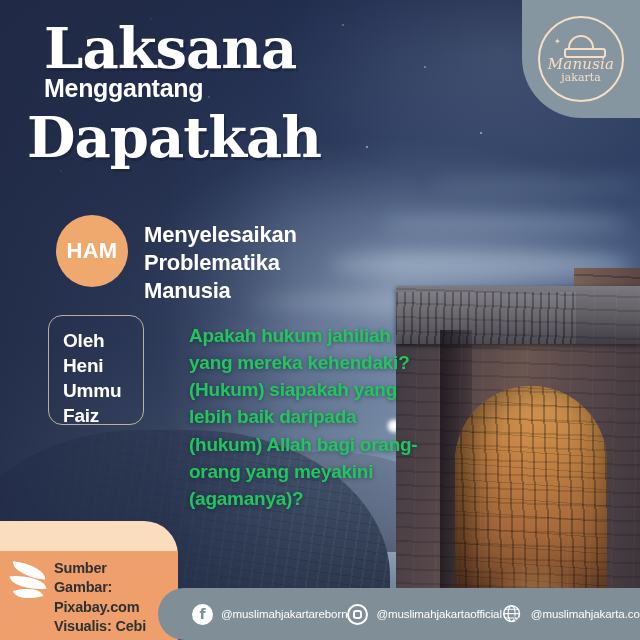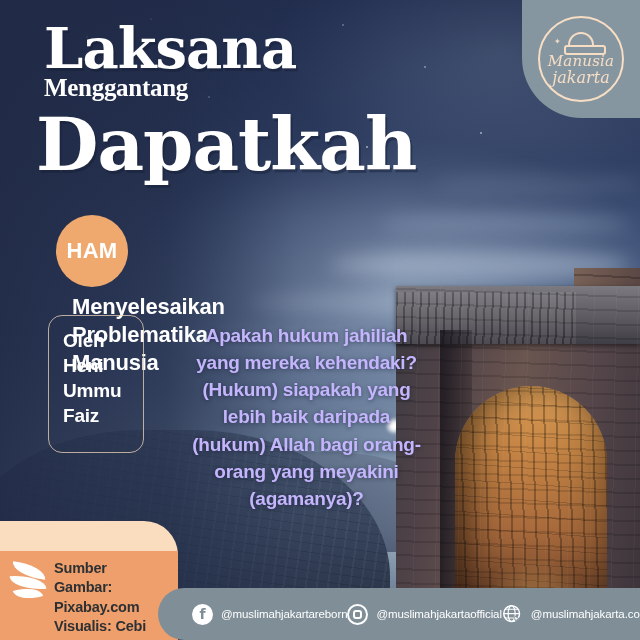--- a/index.html
+++ b/index.html
@@ -132,66 +132,65 @@
   .logo-lamp{
     width:26px;height:17px;border:2px solid #f6ddc4;border-bottom:none;
     border-radius:13px 13px 0 0;margin-bottom:1px;position:relative;
   }
   .logo-lamp::after{
     content:"";position:absolute;left:-6px;top:11px;width:38px;height:6px;
     border:2px solid #f6ddc4;border-radius:3px;background:#8596a0;
   }
   .logo-spark{position:absolute;left:14px;top:20px;color:#f6ddc4;font-size:8px;line-height:1;}
   .logo-l1{font-family:"DejaVu Serif", serif;font-style:italic;font-size:15px;letter-spacing:.2px;margin-top:2px;}
-  .logo-l2{font-family:"DejaVu Serif", serif;font-style:italic;font-size:16px;margin-top:-2px;}
+  .logo-l2{font-family:"DejaVu Serif", serif;font-size:11px;margin-top:-2px;}
 
   
   .title-wrap{position:absolute;left:0;top:22px;width:430px;}
   .t-line{
     font-family:"DejaVu Serif", serif;
     font-weight:bold;color:#ffffff;
     letter-spacing:-1px;line-height:.96;
     text-shadow:2px 3px 0 rgba(22,30,54,.45);
     white-space:nowrap;
   }
   .t1{font-size:56px;margin-left:44px;}
   .t-mid{display:flex;align-items:flex-end;margin-top:-2px;}
   .t-small{
-    font-family:Liberation Serif, serif;font-weight:bold;color:#fff;
+    font-family:Liberation Sans, sans-serif;font-weight:bold;color:#fff;
     font-size:25px;letter-spacing:-.3px;margin-left:44px;margin-bottom:12px;
   }
   .t2{font-size:56px;margin-left:6px;}
-  .t3{font-size:72px;margin-left:36px;margin-top:-4px;}
-
-  
-  .ham-row{position:absolute;left:56px;top:215px;display:flex;align-items:flex-start;flex-direction:column;}
+  .t3{font-size:56px;margin-left:27px;margin-top:-4px;}
+
+  
+  .ham-row{position:absolute;left:56px;top:215px;display:flex;align-items:flex-start;}
   .ham-circle{
     width:72px;height:72px;border-radius:50%;
     display:flex;align-items:center;justify-content:center;
     color:#fff;font-size:22px;font-weight:bold;letter-spacing:.3px;flex:0 0 auto;
   }
   .subhead{
     margin-left:16px;color:#ffffff;font-size:22px;font-weight:bold;
     line-height:1.28;letter-spacing:-.2px;padding-top:6px;
   }
 
   
   .author-box{
-    position:absolute;left:48px;top:315px;width:96px;height:138px;
+    position:absolute;left:48px;top:315px;width:96px;height:110px;
     border:1px solid rgba(238,214,186,.75);border-radius:14px;
     color:#fff;font-size:19px;font-weight:bold;line-height:1.32;
     padding:12px 0 0 14px;letter-spacing:-.2px;
   }
 
   
   .quote{
     position:absolute;left:189px;top:322px;width:235px;
-    color:#c4b5fd;font-size:19px;font-weight:bold;line-height:1.43;letter-spacing:-.25px;
+    color:#22c55e;font-size:19px;font-weight:bold;line-height:1.43;letter-spacing:-.25px;
     text-shadow:0 1px 4px rgba(20,28,50,.55);
-    text-align:center;
   }
   .quote-src{
     position:absolute;left:189px;top:524px;
     color:#f7e2c9;font-size:16px;font-style:italic;font-weight:bold;letter-spacing:-.2px;
     text-shadow:0 1px 4px rgba(20,28,50,.6);
   }
 
   
   .footer-peach{
     position:absolute;left:0;top:521px;width:178px;height:119px;

